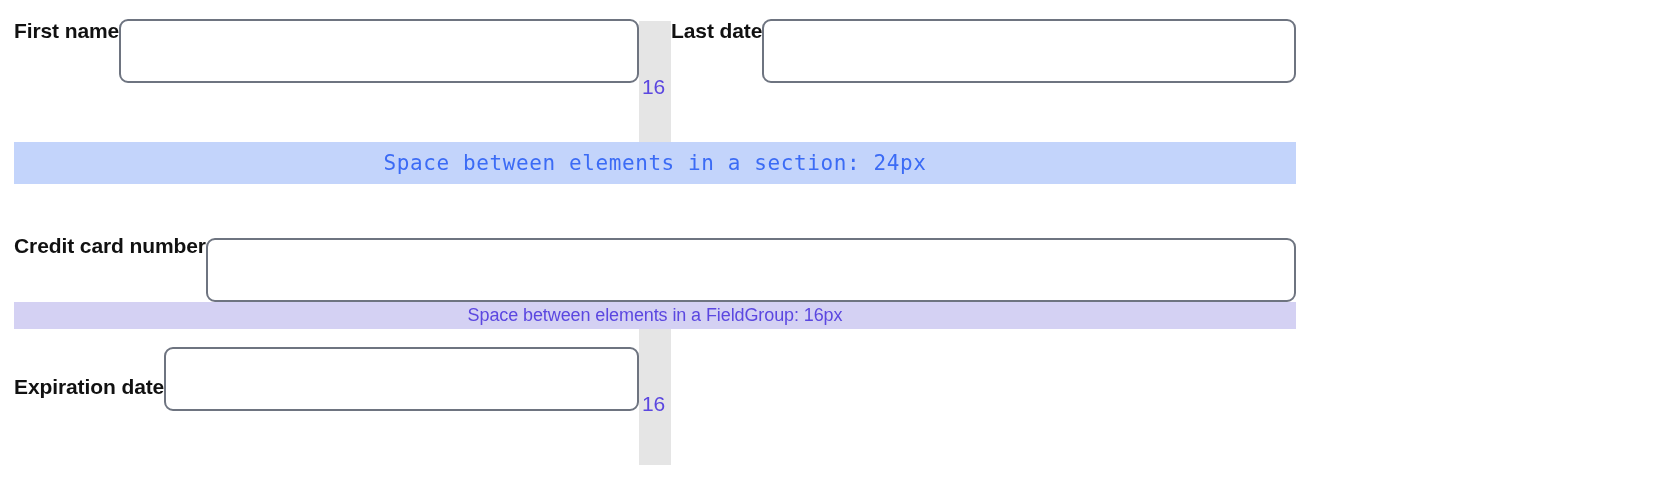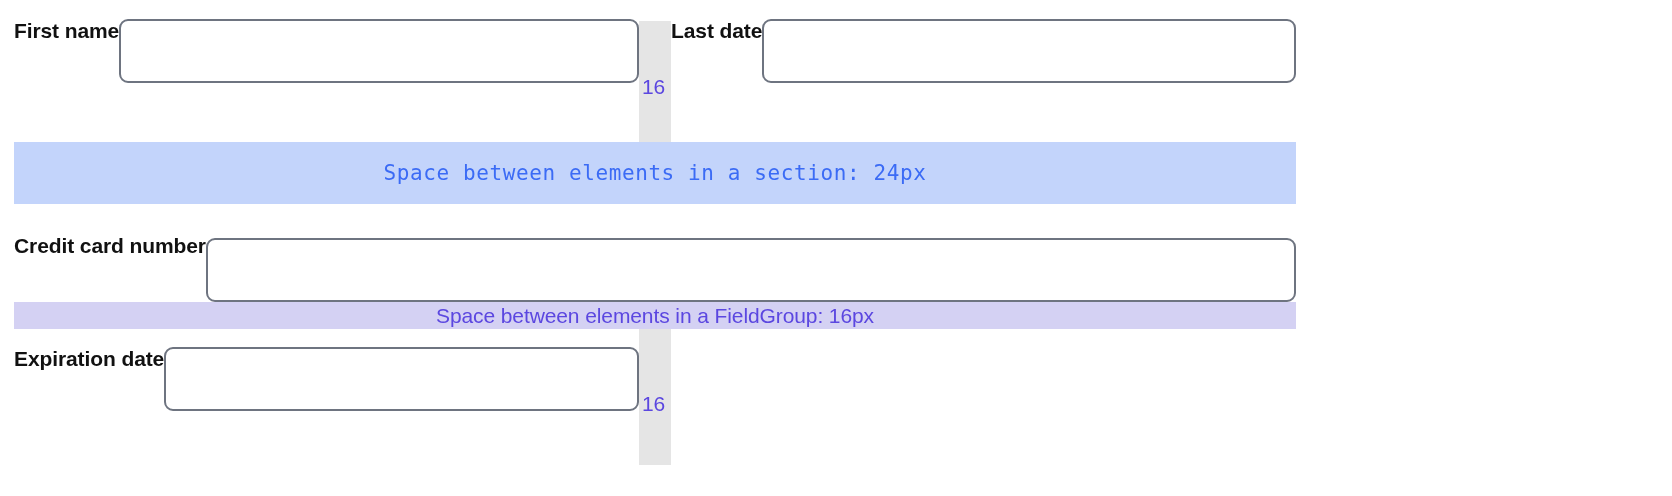--- a/index.html
+++ b/index.html
@@ -59,21 +59,21 @@
     color: #111111;
     line-height: 1.15;
     letter-spacing: -0.1px;
     padding-top: 19px;
     padding-bottom: 0;
     height: 27px;
     box-sizing: content-box;
     white-space: nowrap;
   }
   .row-card .field-label { padding-top: 10px; }
-  .row-expcvc .field-label { padding-top: 18px; }
+  .row-expcvc .field-label { padding-top: 18px; margin-top: 28px; }
 
   .field-input {
     margin-top: 19px;
     height: 64px;
     box-sizing: border-box;
     border: 2px solid #6e7480;
     border-radius: 9px;
     background: #ffffff;
     width: 100%;
     font-family: "Liberation Sans", sans-serif;
@@ -114,39 +114,39 @@
     left: 14px;
     width: 1282px;
     display: flex;
     align-items: center;
     justify-content: center;
     box-sizing: border-box;
   }
 
   .banner-section {
     top: 142px;
-    height: 62px;
+    height: 42px;
     background: #c3d4fb;
   }
   .banner-section .banner-text {
     font-family: "DejaVu Sans Mono", "Liberation Mono", monospace;
     font-size: 21px;
     color: #3b6bf5;
     letter-spacing: 0.6px;
     white-space: nowrap;
   }
 
   .banner-fieldgroup {
     top: 302px;
     height: 27px;
     background: #d4d1f3;
   }
   .banner-fieldgroup .banner-text {
     font-family: "Liberation Sans", sans-serif;
-    font-size: 21px;
+    font-size: 18px;
     color: #5b47e0;
     letter-spacing: -0.1px;
     white-space: nowrap;
   }
 </style>
 </head>
 <body>
 
 <div id="canvas">
 

